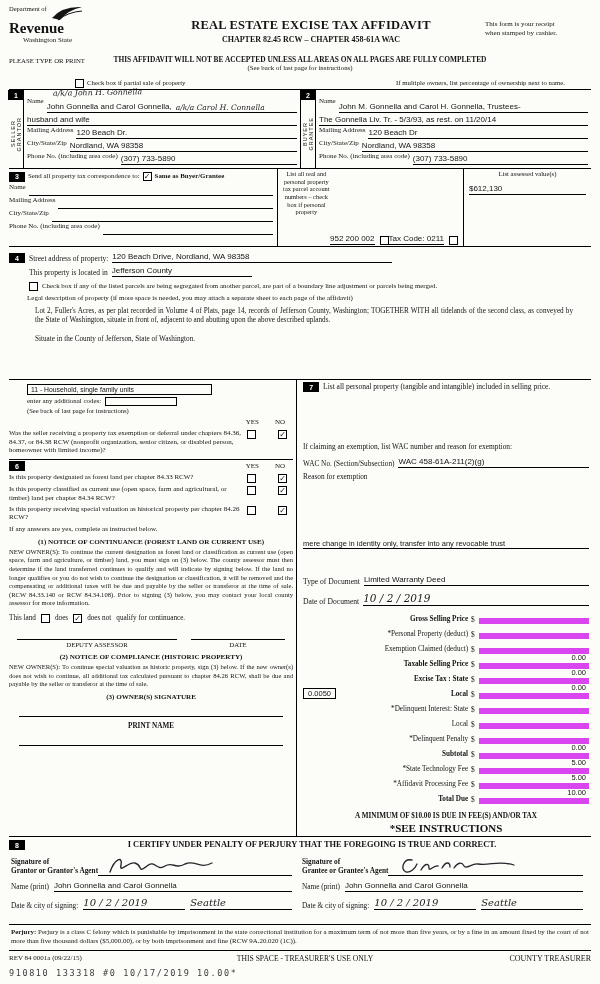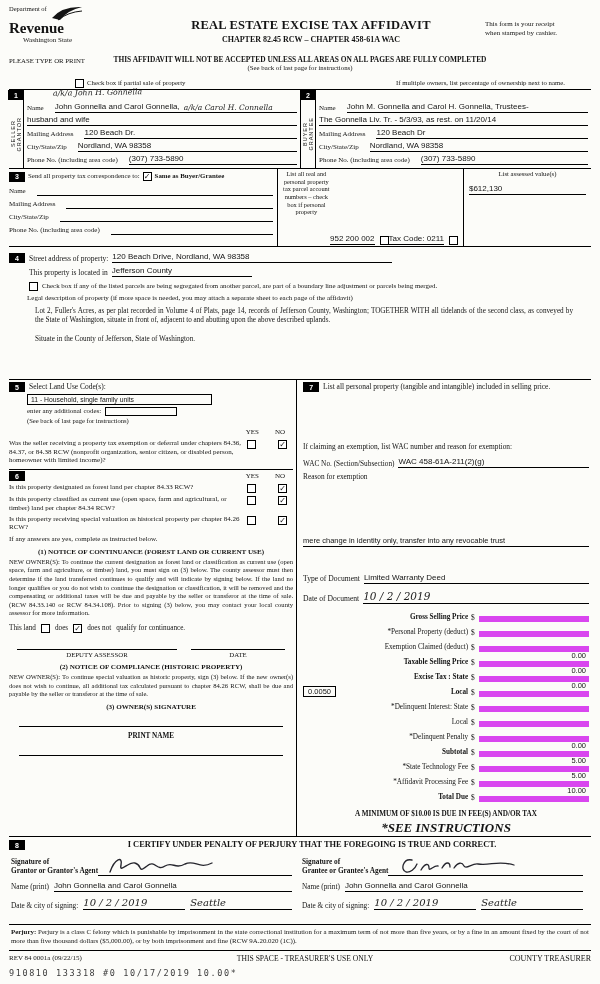--- a/index.html
+++ b/index.html
@@ -31,21 +31,21 @@
   .cbrow .grp{display:flex;align-items:center;gap:3px;margin-left:66px;}
   .cbrow .note{margin-left:auto;margin-right:26px;}
   
   .parties{display:flex;border-top:1.5px solid #000;border-bottom:1px solid #000;height:80px;}
   .party{width:50%;display:flex;}
   .party+.party{border-left:1px solid #000;}
   .party-side{width:15px;display:flex;flex-direction:column;align-items:center;border-right:1px solid #000;}
   .vlabel{flex:1;display:flex;justify-content:center;align-items:center;gap:0;}
   .vlabel span{writing-mode:vertical-rl;transform:rotate(180deg);font:5.5px "Liberation Sans",sans-serif;letter-spacing:1px;}
   .party-fields{flex:1;display:flex;flex-direction:column;padding:0 3px;}
-  .frow{display:flex;align-items:flex-end;gap:11px;height:13px;}
+  .frow{display:flex;gap:3px;height:13px;}
   .frow.tall{height:16px;}
   .flabel{white-space:nowrap;font-size:7px;flex:none;}
   .fline{flex:1;border-bottom:1px solid #000;display:flex;align-items:flex-end;gap:4px;min-width:0;white-space:nowrap;overflow:visible;}
   .name-row{position:relative;margin-top:7px;}
   .aka-top{position:absolute;left:26px;top:-9px;font-size:7.8px;transform:rotate(-1deg);}
   
   .sec3{display:flex;border-bottom:1px solid #000;height:78px;}
   .sec3-left{width:46%;display:flex;flex-direction:column;padding:1px 4px 0 0;}
   .sec3-send{display:flex;align-items:center;gap:3px;font-size:6.9px;height:13px;}
   .sec3-mid{width:32%;border-left:1px solid #000;padding:1px 5px;display:flex;flex-direction:row;}
@@ -91,21 +91,21 @@
   .reason-label{margin-top:4px;font-size:7.3px;} .gap26{height:26px;}
   .fees{margin-top:3px;}
   .fee-row{display:flex;align-items:flex-end;height:15px;}
   .fee-label{width:168px;text-align:right;font-size:7.2px;padding-right:3px;white-space:nowrap;}
   .fee-label.fb{font-weight:bold;}
   .fee-cur{width:8px;font-size:7.4px;}
   .fee-line{flex:1;border-bottom:6px solid #d946ef;text-align:right;font:7.5px "Liberation Sans",sans-serif;padding:0 3px 1px 0;}
   .rate-wrap{display:flex;justify-content:space-between;align-items:flex-end;}
   .rate-box{border:1px solid #000;padding:0 4px;font:7.5px "Liberation Sans",sans-serif;}
   .minnote{text-align:center;font-weight:bold;font-size:7.2px;margin-top:8px;}
-  .seeinstr{text-align:center;font-weight:bold;font-size:13px;margin-top:1px;font-style:italic;}
+  .seeinstr{text-align:center;font-weight:bold;font-size:11px;margin-top:1px;}
   
   .sec8{border-bottom:1px solid #000;padding:3px 0 5px 0;height:88px;}
   .certify-row{display:flex;align-items:center;gap:8px;}
   .certify{flex:1;text-align:center;font-weight:bold;font-size:8.4px;}
   .sig-cols{display:flex;margin-top:5px;}
   .sig-col{width:50%;padding:0 8px 0 2px;}
   .sig-label{font-size:7.3px;font-weight:bold;line-height:1.2;flex:none;}
   .sig-row{display:flex;align-items:flex-end;}
   .sig-area{flex:1;border-bottom:1px solid #000;height:20px;position:relative;}
   .sig-area svg{position:absolute;bottom:-4px;left:8px;}
@@ -311,24 +311,20 @@
     </div>
     <div class="legal-label">Legal description of property (if more space is needed, you may attach a separate sheet to each page of the affidavit)</div>
     <div class="legal-text">Lot 2, Fuller's Acres, as per plat recorded in Volume 4 of Plats, page 14, records of Jefferson County, Washington;   TOGETHER WITH all tidelands of the second class, as conveyed by the State of Washington, situate in front of, adjacent to and abutting upon the above described uplands.</div>
     <div class="situate">Situate in the County of Jefferson, State of Washington.</div>
   </div>
 
   <div class="main">
 
     <div class="col-left">
       <div class="sec5">
-        <div class="sec5-head">
-          <span class="secnum">5</span>
-          <span>Select Land Use Code(s):</span>
-        </div>
         <div class="luc-box">11 - Household, single family units</div>
         <div class="addl-row">
           <span>enter any additional codes:</span>
           <span class="addl-box"></span>
         </div>
         <div class="seeback-s">(See back of last page for instructions)</div>
         <div class="yn-head">
           <span>YES</span>
           <span>NO</span>
         </div>

